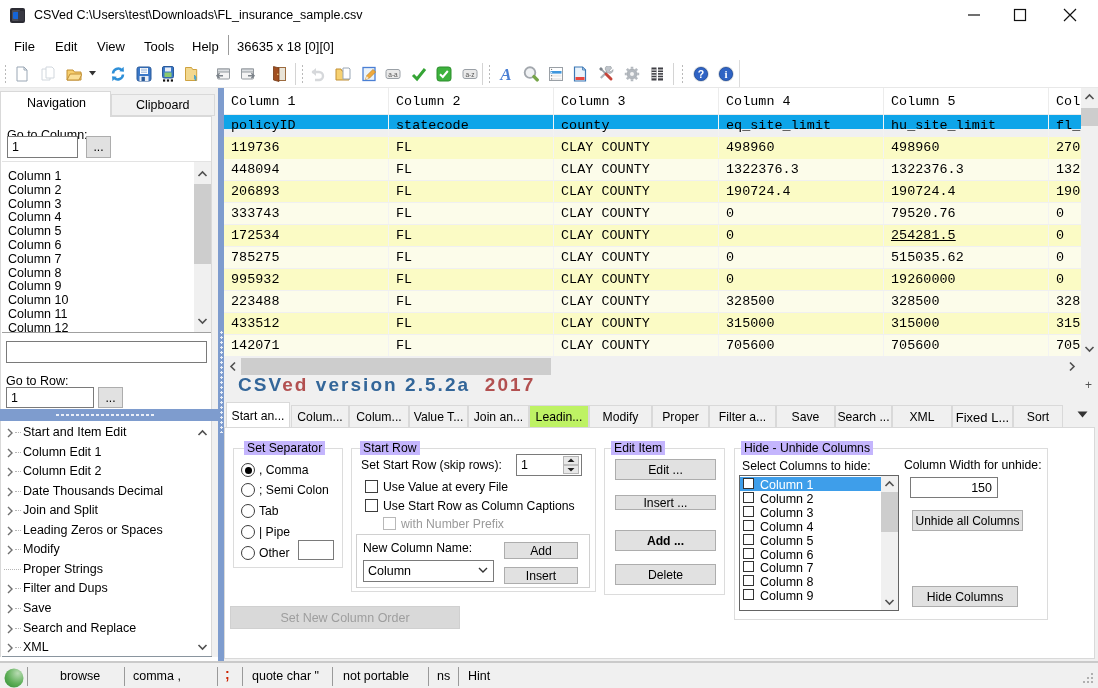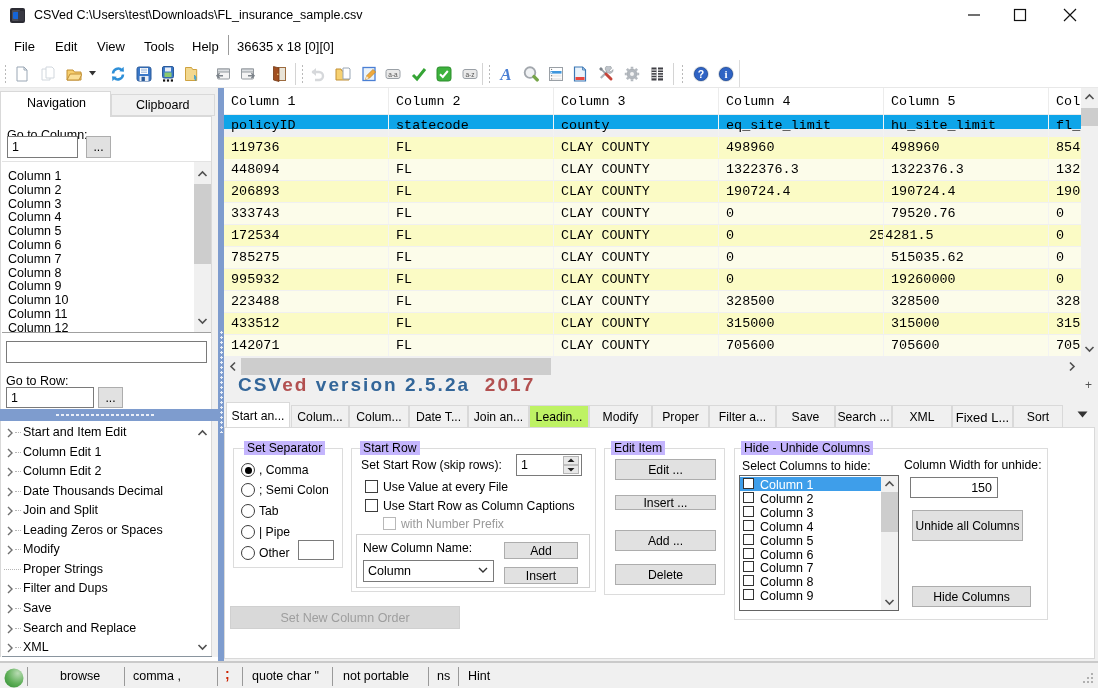--- a/index.html
+++ b/index.html
@@ -330,21 +330,21 @@
 <div class="abs" style="left:494px;top:0;width:1px;height:21px;background:#f3f3f3;"></div>
 <div class="abs" style="left:659px;top:0;width:1px;height:21px;background:#f3f3f3;"></div>
 <div class="abs" style="left:824px;top:0;width:1px;height:21px;background:#f3f3f3;"></div>
 </div>
 <div class="abs" style="left:0;top:49px;width:857px;height:33px;background:#fbfbc5;">
 <div class="txt mono" style="left:7px;top:3px;">119736</div>
 <div class="txt mono" style="left:172px;top:3px;">FL</div>
 <div class="txt mono" style="left:337px;top:3px;">CLAY COUNTY</div>
 <div class="txt mono" style="left:502px;top:3px;">498960</div>
 <div class="txt mono" style="left:667px;top:3px;">498960</div>
-<div class="txt mono" style="left:832px;top:3px;">854</div>
+<div class="txt mono" style="left:832px;top:3px;">270</div>
 <div class="abs" style="left:164px;top:0;width:1px;height:21px;background:#f3f3f3;"></div>
 <div class="abs" style="left:329px;top:0;width:1px;height:21px;background:#f3f3f3;"></div>
 <div class="abs" style="left:494px;top:0;width:1px;height:21px;background:#f3f3f3;"></div>
 <div class="abs" style="left:659px;top:0;width:1px;height:21px;background:#f3f3f3;"></div>
 <div class="abs" style="left:824px;top:0;width:1px;height:21px;background:#f3f3f3;"></div>
 </div>
 <div class="abs" style="left:0;top:71px;width:857px;height:21px;background:#fcfcea;">
 <div class="txt mono" style="left:7px;top:3px;">448094</div>
 <div class="txt mono" style="left:172px;top:3px;">FL</div>
 <div class="txt mono" style="left:337px;top:3px;">CLAY COUNTY</div>
@@ -381,21 +381,21 @@
 <div class="abs" style="left:329px;top:0;width:1px;height:21px;background:#f3f3f3;"></div>
 <div class="abs" style="left:494px;top:0;width:1px;height:21px;background:#f3f3f3;"></div>
 <div class="abs" style="left:659px;top:0;width:1px;height:21px;background:#f3f3f3;"></div>
 <div class="abs" style="left:824px;top:0;width:1px;height:21px;background:#f3f3f3;"></div>
 </div>
 <div class="abs" style="left:0;top:137px;width:857px;height:21px;background:#fbfbc5;">
 <div class="txt mono" style="left:7px;top:3px;">172534</div>
 <div class="txt mono" style="left:172px;top:3px;">FL</div>
 <div class="txt mono" style="left:337px;top:3px;">CLAY COUNTY</div>
 <div class="txt mono" style="left:502px;top:3px;">0</div>
-<div class="txt mono" style="left:645px;top:3px;">254281.5</div>
+<div class="txt mono" style="left:667px;top:3px;text-decoration:underline;">254281.5</div>
 <div class="txt mono" style="left:832px;top:3px;">0</div>
 <div class="abs" style="left:164px;top:0;width:1px;height:21px;background:#f3f3f3;"></div>
 <div class="abs" style="left:329px;top:0;width:1px;height:21px;background:#f3f3f3;"></div>
 <div class="abs" style="left:494px;top:0;width:1px;height:21px;background:#f3f3f3;"></div>
 <div class="abs" style="left:659px;top:0;width:1px;height:21px;background:#f3f3f3;"></div>
 <div class="abs" style="left:824px;top:0;width:1px;height:21px;background:#f3f3f3;"></div>
 </div>
 <div class="abs" style="left:0;top:159px;width:857px;height:21px;background:#fcfcea;">
 <div class="txt mono" style="left:7px;top:3px;">785275</div>
 <div class="txt mono" style="left:172px;top:3px;">FL</div>
@@ -480,21 +480,21 @@
 </div>
 
 <div class="abs" style="left:224px;top:375px;width:874px;height:25px;background:#f0f0f0;"></div>
 <div class="txt" style="left:238px;top:373.5px;font-size:19px;font-weight:bold;letter-spacing:2.05px;color:#336699;">CSV<span style="color:#b25050;">ed</span> version 2.5.2a<span style="color:#b25050;">&nbsp; 2017</span></div>
 <div class="txt" style="left:1085px;top:378px;font-size:12px;color:#555;">+</div>
 
 <div class="abs" style="left:224px;top:400px;width:874px;height:27px;background:#f0f0f0;"></div>
 <div class="abs" style="left:226px;top:402px;width:64px;height:27px;background:#fff;border:1px solid #d9d9d9;border-bottom:none;box-sizing:border-box;display:flex;align-items:center;justify-content:center;font-size:12.2px;">Start an...</div>
 <div class="abs" style="left:291px;top:405px;width:58px;height:23px;background:#f0f0f0;border:1px solid #d9d9d9;border-bottom:none;box-sizing:border-box;display:flex;align-items:center;justify-content:center;font-size:12.2px;">Colum...</div>
 <div class="abs" style="left:349px;top:405px;width:60px;height:23px;background:#f0f0f0;border:1px solid #d9d9d9;border-bottom:none;box-sizing:border-box;display:flex;align-items:center;justify-content:center;font-size:12.2px;">Colum...</div>
-<div class="abs" style="left:409px;top:405px;width:59px;height:23px;background:#f0f0f0;border:1px solid #d9d9d9;border-bottom:none;box-sizing:border-box;display:flex;align-items:center;justify-content:center;font-size:12.2px;">Date T...</div>
+<div class="abs" style="left:409px;top:405px;width:59px;height:23px;background:#f0f0f0;border:1px solid #d9d9d9;border-bottom:none;box-sizing:border-box;display:flex;align-items:center;justify-content:center;font-size:12.2px;">Value T...</div>
 <div class="abs" style="left:468px;top:405px;width:61px;height:23px;background:#f0f0f0;border:1px solid #d9d9d9;border-bottom:none;box-sizing:border-box;display:flex;align-items:center;justify-content:center;font-size:12.2px;">Join an...</div>
 <div class="abs" style="left:529px;top:405px;width:60px;height:23px;background:#bef264;border:1px solid #d9d9d9;border-bottom:none;box-sizing:border-box;display:flex;align-items:center;justify-content:center;font-size:12.2px;">Leadin...</div>
 <div class="abs" style="left:589px;top:405px;width:63px;height:23px;background:#f0f0f0;border:1px solid #d9d9d9;border-bottom:none;box-sizing:border-box;display:flex;align-items:center;justify-content:center;font-size:12.2px;">Modify</div>
 <div class="abs" style="left:652px;top:405px;width:57px;height:23px;background:#f0f0f0;border:1px solid #d9d9d9;border-bottom:none;box-sizing:border-box;display:flex;align-items:center;justify-content:center;font-size:12.2px;">Proper</div>
 <div class="abs" style="left:709px;top:405px;width:67px;height:23px;background:#f0f0f0;border:1px solid #d9d9d9;border-bottom:none;box-sizing:border-box;display:flex;align-items:center;justify-content:center;font-size:12.2px;">Filter a...</div>
 <div class="abs" style="left:776px;top:405px;width:59px;height:23px;background:#f0f0f0;border:1px solid #d9d9d9;border-bottom:none;box-sizing:border-box;display:flex;align-items:center;justify-content:center;font-size:12.2px;">Save</div>
 <div class="abs" style="left:835px;top:405px;width:57px;height:23px;background:#f0f0f0;border:1px solid #d9d9d9;border-bottom:none;box-sizing:border-box;display:flex;align-items:center;justify-content:center;font-size:12.2px;">Search ...</div>
 <div class="abs" style="left:892px;top:405px;width:60px;height:23px;background:#f0f0f0;border:1px solid #d9d9d9;border-bottom:none;box-sizing:border-box;display:flex;align-items:center;justify-content:center;font-size:12.2px;">XML</div>
 <div class="abs" style="left:952px;top:405px;width:61px;height:23px;background:#f0f0f0;border:1px solid #d9d9d9;border-bottom:none;box-sizing:border-box;display:flex;align-items:center;justify-content:center;font-size:13px;">Fixed L...</div>
 <div class="abs" style="left:1013px;top:405px;width:50px;height:23px;background:#f0f0f0;border:1px solid #d9d9d9;border-bottom:none;box-sizing:border-box;display:flex;align-items:center;justify-content:center;font-size:12.2px;">Sort</div>
@@ -538,21 +538,21 @@
 <svg class="abs" style="left:478px;top:567px;" width="10" height="8" viewBox="0 0 10 8">
       <path d="M1 1l4 4 4-4" fill="none" stroke="#333" stroke-width="1.4"></path>
     </svg>
 
 <div class="btn" style="left:504px;top:542px;width:74px;height:17px;">Add</div>
 <div class="btn" style="left:504px;top:567px;width:74px;height:17px;">Insert</div>
 <div class="grp" style="left:604px;top:448px;width:121px;height:147px;"></div>
 <div class="grplab" style="left:611px;top:441px;">Edit Item</div>
 <div class="btn" style="left:615px;top:459px;width:101px;height:21px;">Edit ...</div>
 <div class="btn" style="left:615px;top:495px;width:101px;height:15px;">Insert ...</div>
-<div class="btn" style="left:615px;top:530px;width:101px;height:21px;">Add ...</div>
+<div class="btn" style="left:615px;top:530px;width:101px;height:21px;font-weight:bold;">Add ...</div>
 <div class="btn" style="left:615px;top:564px;width:101px;height:21px;">Delete</div>
 <div class="grp" style="left:734px;top:448px;width:314px;height:172px;"></div>
 <div class="grplab" style="left:741px;top:441px;">Hide - Unhide Columns</div>
 <div class="txt" style="left:742px;top:459px;font-size:12.2px;">Select Columns to hide:</div>
 <div class="abs" style="left:739px;top:475px;width:160px;height:136px;background:#fff;border:1px solid #646464;box-sizing:border-box;"></div>
 <div class="abs" style="left:740px;top:477.0px;width:141px;height:14px;background:#3e9eea;"></div>
 <div class="txt" style="left:760px;top:478.0px;font-size:12.5px;color:#fff;">Column 1</div>
 <div class="cb" style="left:743px;top:478.0px;width:11px;height:11px;border-color:#333;"></div>
 <div class="txt" style="left:760px;top:491.9px;font-size:12.5px;">Column 2</div>
 <div class="cb" style="left:743px;top:491.9px;width:11px;height:11px;border-color:#333;"></div>
@@ -572,22 +572,22 @@
 <div class="cb" style="left:743px;top:589.2px;width:11px;height:11px;border-color:#333;"></div>
 <div class="abs" style="left:881px;top:476px;width:17px;height:134px;background:#f0f0f0;">
 <svg class="abs" style="left:0;top:0;" width="17" height="134" viewBox="0 0 17 134">
  <path d="M4.5 10l4-4 4 4" fill="none" stroke="#505050" stroke-width="1.6"></path>
  <rect x="0" y="16" width="17" height="40" fill="#cdcdcd"></rect>
  <path d="M4.5 124l4 4 4-4" fill="none" stroke="#505050" stroke-width="1.6"></path>
 </svg>
     </div>
 <div class="txt" style="left:904px;top:458px;font-size:12.2px;">Column Width for unhide:</div>
 <div class="tb" style="left:910px;top:477px;width:88px;height:21px;justify-content:flex-end;padding-right:5px;padding-left:0;">150</div>
-<div class="btn" style="left:912px;top:510px;width:111px;height:31px;font-size:12px;">Unhide all Columns</div>
-<div class="btn" style="left:912px;top:586px;width:119px;height:21px;">Hide Columns</div>
+<div class="btn" style="left:912px;top:510px;width:111px;height:21px;font-size:12px;">Unhide all Columns</div>
+<div class="btn" style="left:912px;top:586px;width:106px;height:21px;">Hide Columns</div>
 <div class="btn" style="left:230px;top:606px;width:230px;height:23px;background:#d9d9d9;border:1px solid #d0d0d0;color:#9e9e9e;font-size:12.5px;">Set New Column Order</div>
 
 <div class="abs" style="left:0;top:663px;width:1098px;height:25px;background:#f0f0f0;border-top:none;box-sizing:border-box;"></div>
 <svg class="abs" style="left:4px;top:668px;" width="20" height="20" viewBox="0 0 20 20">
  <defs>
         <radialGradient id="gg" cx="0.7" cy="0.25" r="1">
           <stop offset="0" stop-color="#b9dcb4"></stop>
           <stop offset="0.55" stop-color="#5faf58"></stop>
           <stop offset="1" stop-color="#2f8c31"></stop>
         </radialGradient>

